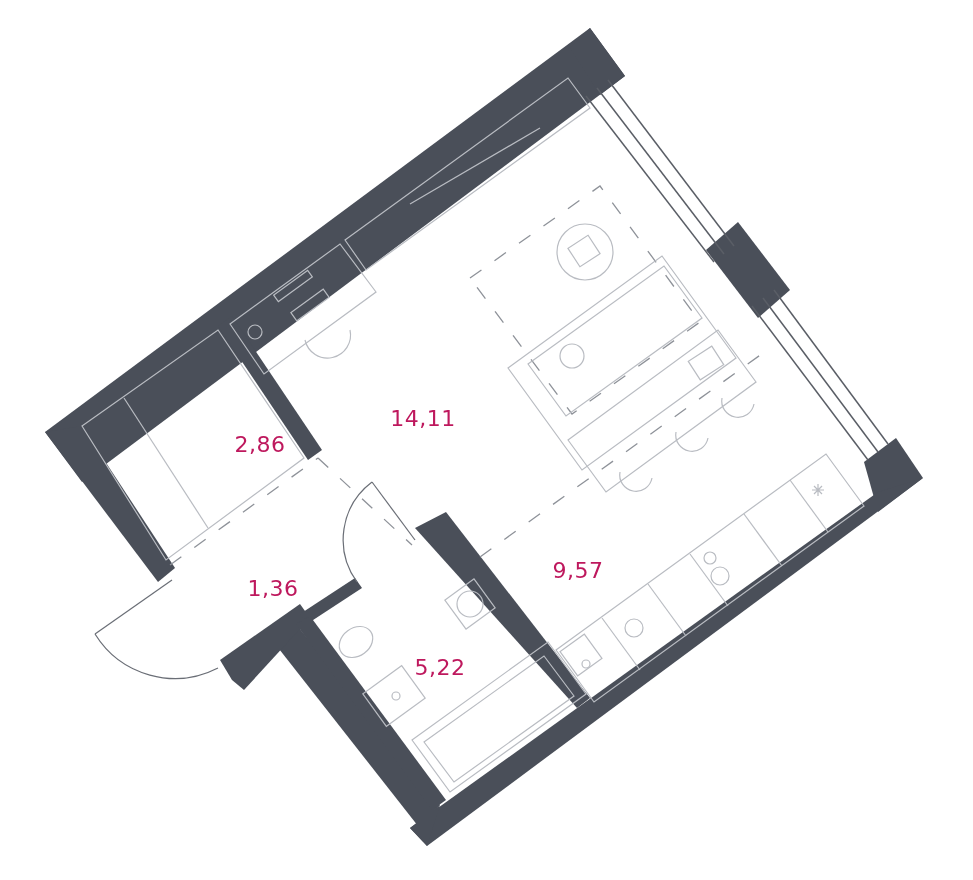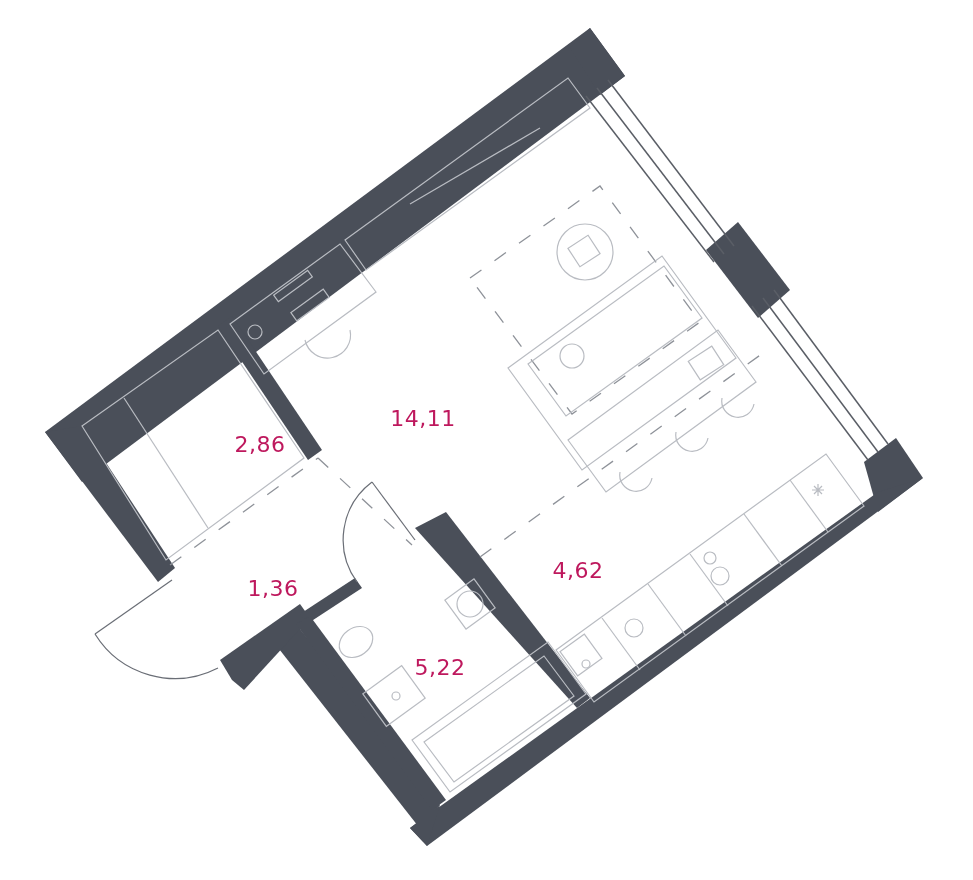--- a/index.html
+++ b/index.html
@@ -127,13 +127,13 @@
 
     <polygon points="412,740 548,642 586,694 450,792"></polygon>
     <polygon points="424,742 544,656 574,696 454,782"></polygon>
   </g>
 </svg>
 
 <div class="room-label" style="left:423px; top:418px;">14,11</div>
 <div class="room-label" style="left:220px; top:444px;margin-left:40px;">2,86</div>
 <div class="room-label" style="left:273px; top:588px;">1,36</div>
 <div class="room-label" style="left:440px; top:667px;">5,22</div>
-<div class="room-label" style="left:578px; top:570px;">4,62</div>
+<div class="room-label" style="left:578px; top:570px;">9,57</div>
 
 </body></html>

